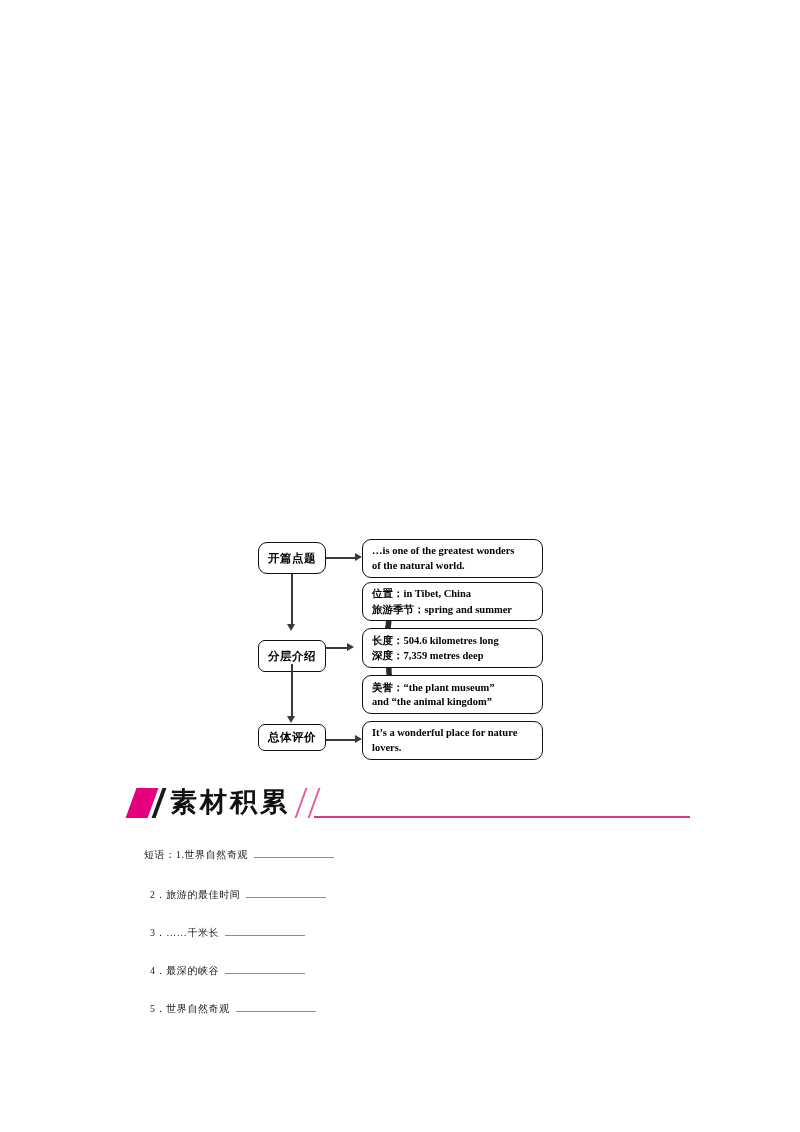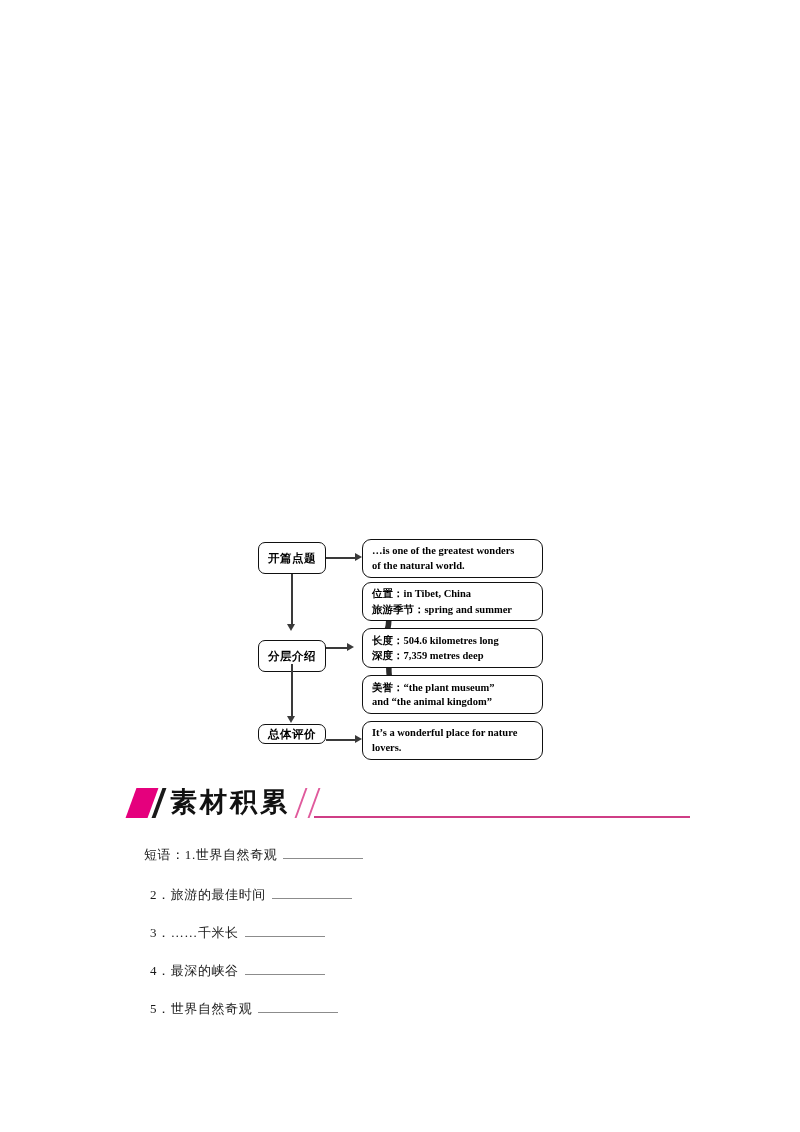--- a/index.html
+++ b/index.html
@@ -127,50 +127,50 @@
     position: absolute;
     font-family: "DejaVu Serif", serif;
     color: #2a2a2a;
     line-height: 1;
   }
 
   
   .list-item {
     position: absolute;
     font-family: "Liberation Serif", "DejaVu Serif", serif;
-    font-size: 13px;
+    font-size: 10px;
     color: #1a1a1a;
     white-space: nowrap;
     letter-spacing: 0.6px;
   }
   .blank-line {
     display: inline-block;
     border-bottom: 1.2px solid #8c8c8c;
     height: 11px;
     vertical-align: baseline;
     margin-left: 6px;
   }
 </style>
 </head>
 <body>
 
 <div class="page">
 
 
   <div class="flow" style="left:0; top:0; width:800px; height:1132px;">
 
-    <div class="node node-left" style="left:258px; top:542px; width:68px; height:32px;">
+    <div class="node node-left" style="left:258px; top:542px; width:68px; height:32px;border-radius:9px;">
       <span>开篇点题</span>
     </div>
 
     <div class="node node-left" style="left:258px; top:640px; width:68px; height:32px;">
       <span>分层介绍</span>
     </div>
 
-    <div class="node node-left" style="left:258px; top:724px; width:68px; height:20px;">
+    <div class="node node-left" style="left:258px; top:724px; width:68px; height:27px;">
       <span>总体评价</span>
     </div>
 
     <div class="conn-v" style="left:291px; top:574px; height:50px;"></div>
     <div class="arrow-d" style="left:287px; top:624px;"></div>
 
     <div class="conn-v" style="left:291px; top:664px; height:52px;"></div>
     <div class="arrow-d" style="left:287px; top:716px;"></div>
 
     <div class="conn-h" style="left:326px; top:557px; width:29px;"></div>

